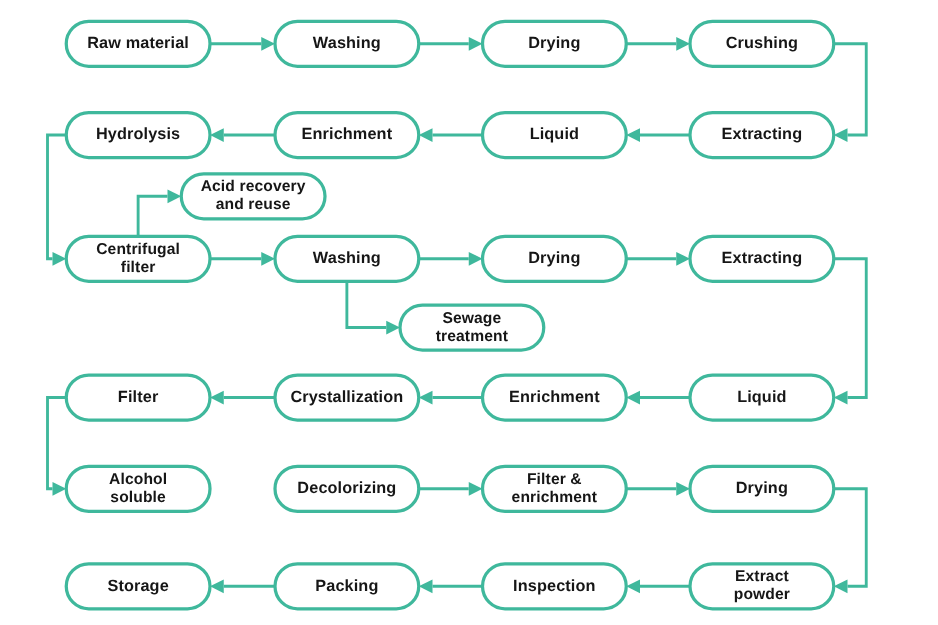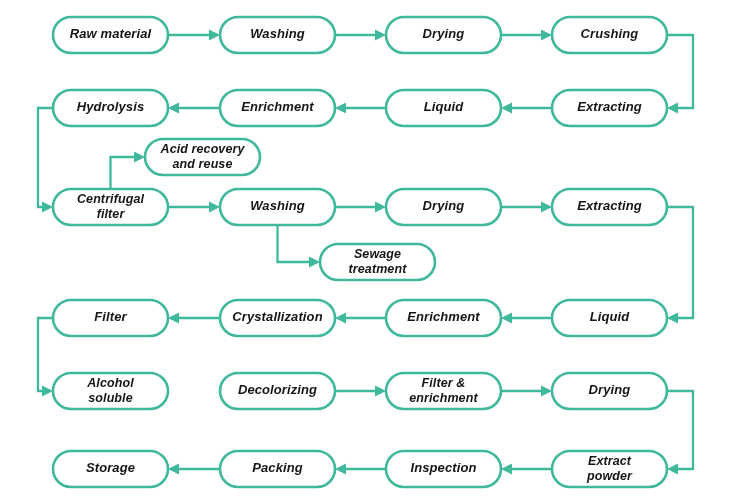--- a/index.html
+++ b/index.html
@@ -11,21 +11,20 @@
     width: 750px;
     height: 500px;
     font-family: "Liberation Sans", sans-serif;
     overflow: hidden;
   }
   #flowchart-root {
     position: relative;
     width: 750px;
     height: 500px;
     background: #ffffff;
-    font-style: italic;
   }
   svg.chart-svg {
     position: absolute;
     left: 0;
     top: 0;
     width: 750px;
     height: 500px;
     display: block;
   }
   .node-box {

